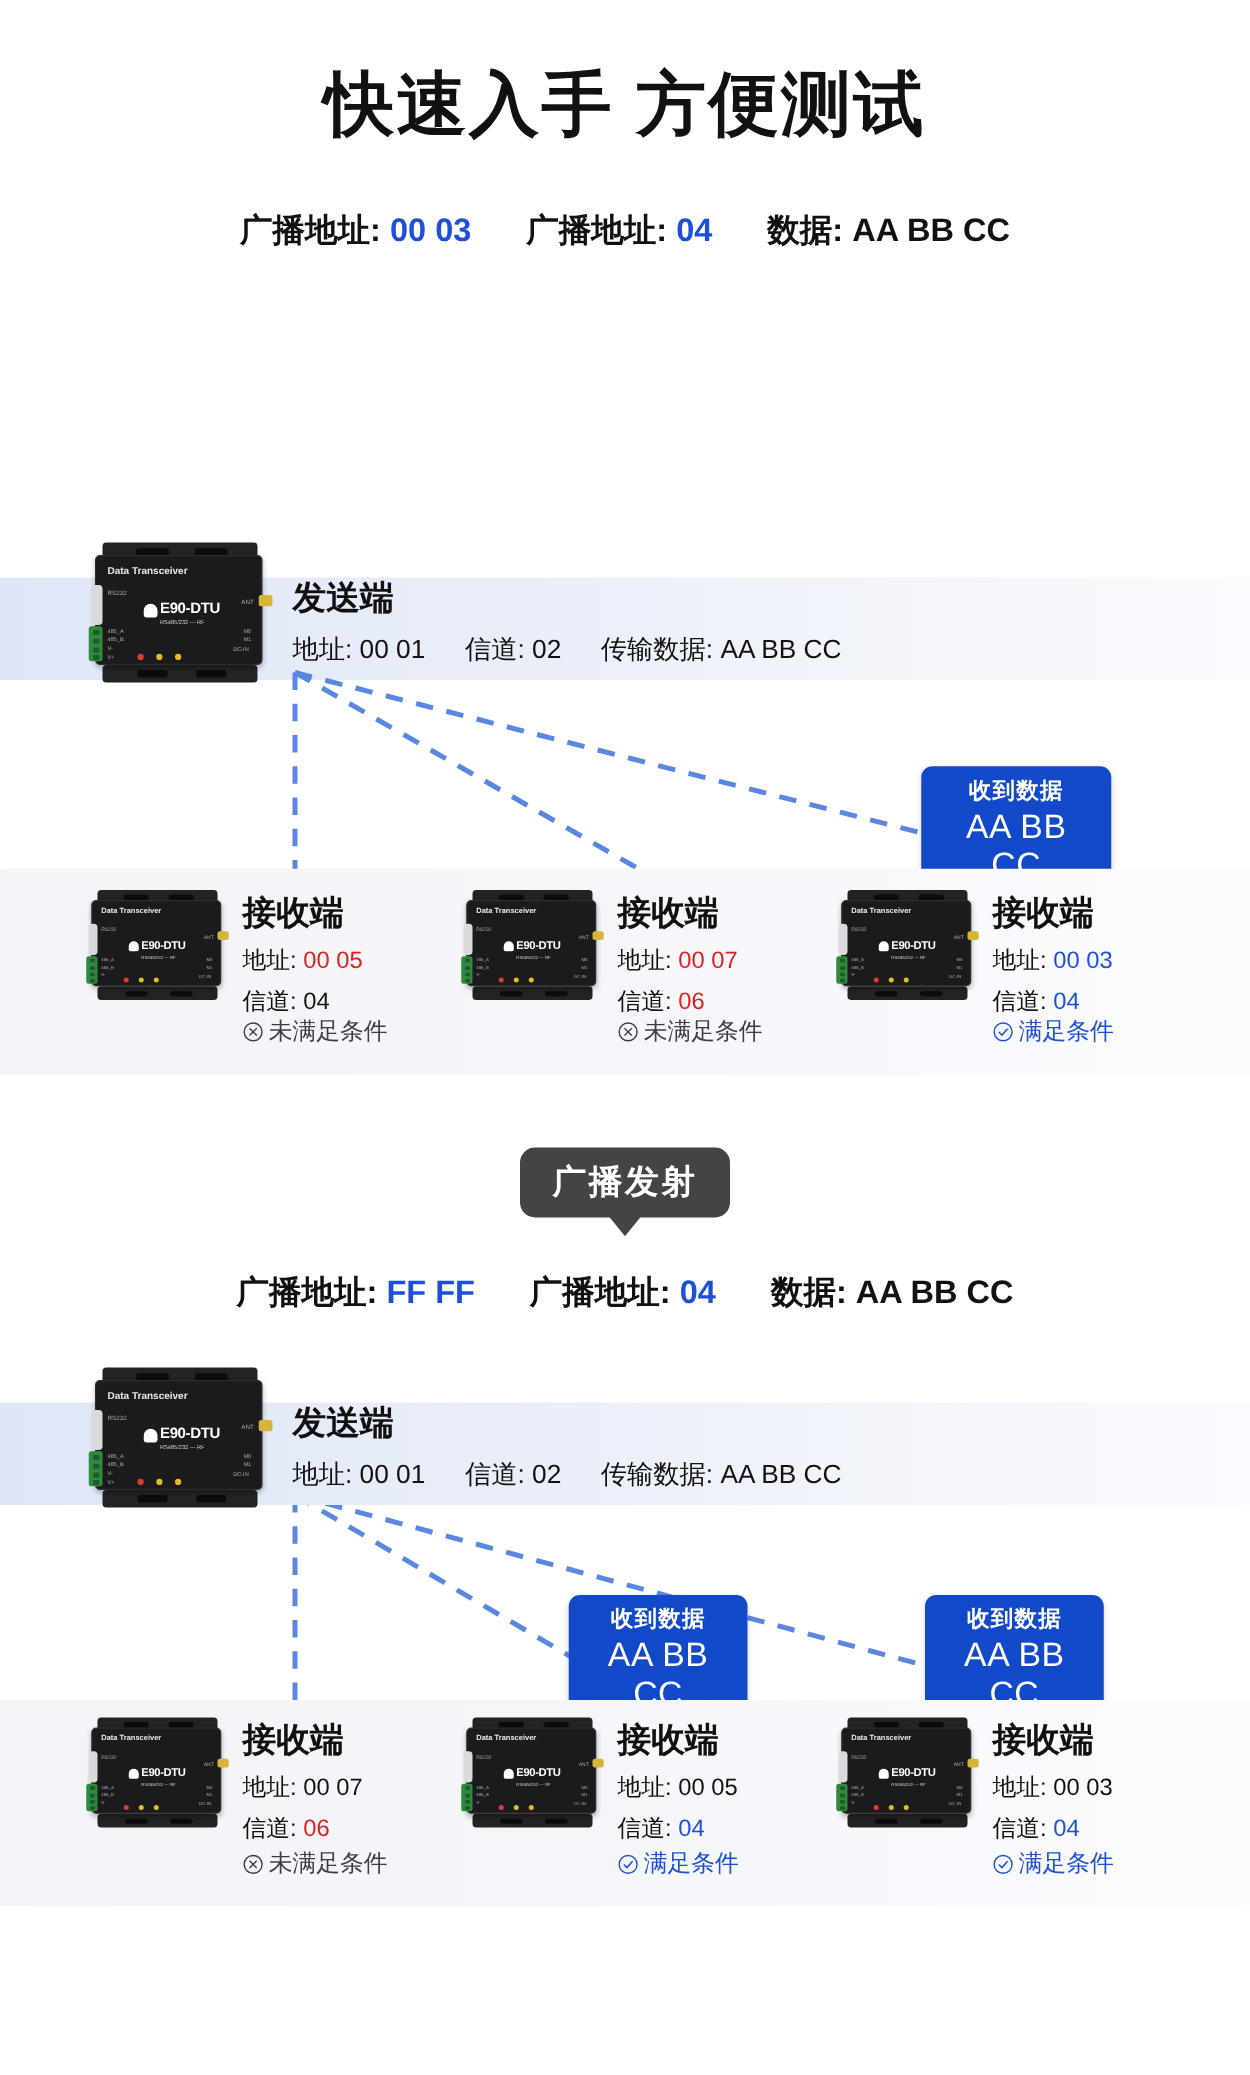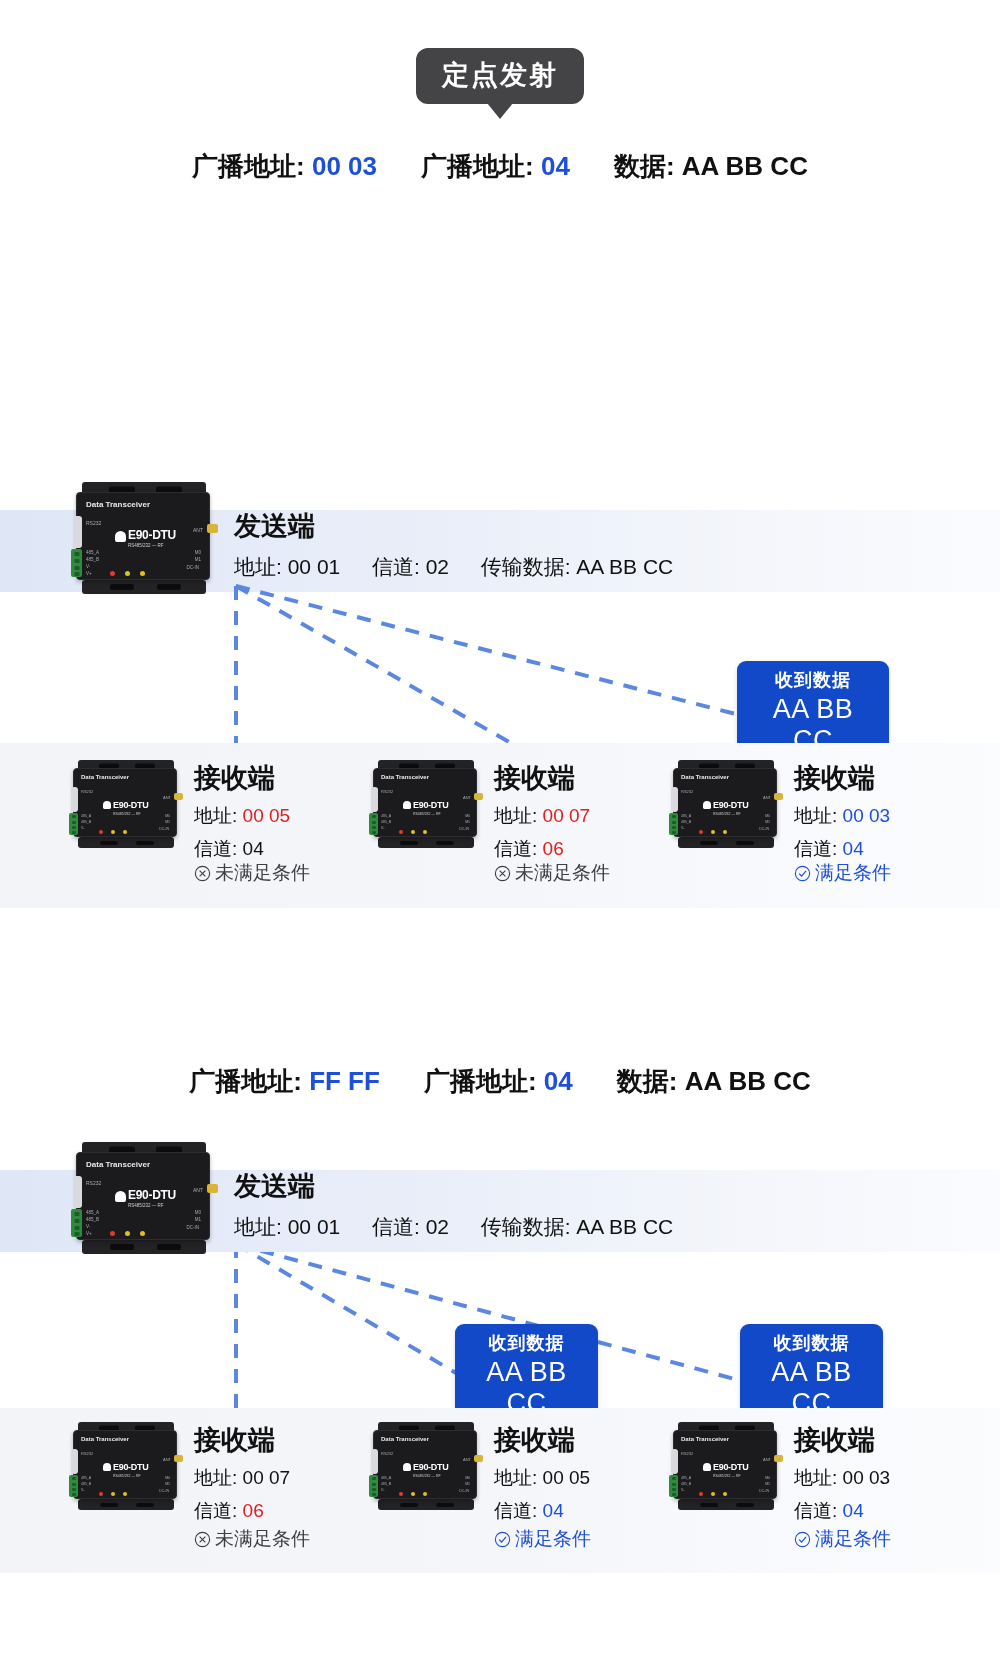--- a/index.html
+++ b/index.html
@@ -189,24 +189,22 @@
     border-top: 12px solid #1249c8;
   }
 
   svg.lines { position: absolute; left: 0; top: 0; pointer-events: none; }
 </style>
 </head>
 <body>
 
 <div class="page">
 
-
-  <div class="badge-wrap" style="margin-top:48px;">
-    <div class="badge">定点发射</div>
-  </div>
+  <div class="title">快速入手 方便测试</div>
+
 
   <div class="param-row">
     <div class="param">
       <span class="k">广播地址:</span>
       <span class="v">00 03</span>
     </div>
     <div class="param">
       <span class="k">广播地址:</span>
       <span class="v">04</span>
     </div>
@@ -477,20 +475,23 @@
       <div class="status good">
         <svg width="17" height="17" viewBox="0 0 20 20">
           <circle cx="10" cy="10" r="8.4" fill="none" stroke="#1d4fd8" stroke-width="1.3"></circle>
           <path d="M6 10.2 L8.9 13 L14.2 7" fill="none" stroke="#1d4fd8" stroke-width="1.4"></path>
         </svg>
         <span>满足条件</span>
       </div>
     </div>
   </div>
 
+  <div class="badge-wrap" style="position:absolute; top:918px; left:0; width:1000px;">
+    <div class="badge">广播发射</div>
+  </div>
 
   <div class="param-row" style="position:absolute; top:1016px; left:0; width:1000px; margin-top:0;">
     <div class="param">
       <span class="k">广播地址:</span>
       <span class="v">FF FF</span>
     </div>
     <div class="param">
       <span class="k">广播地址:</span>
       <span class="v">04</span>
     </div>

